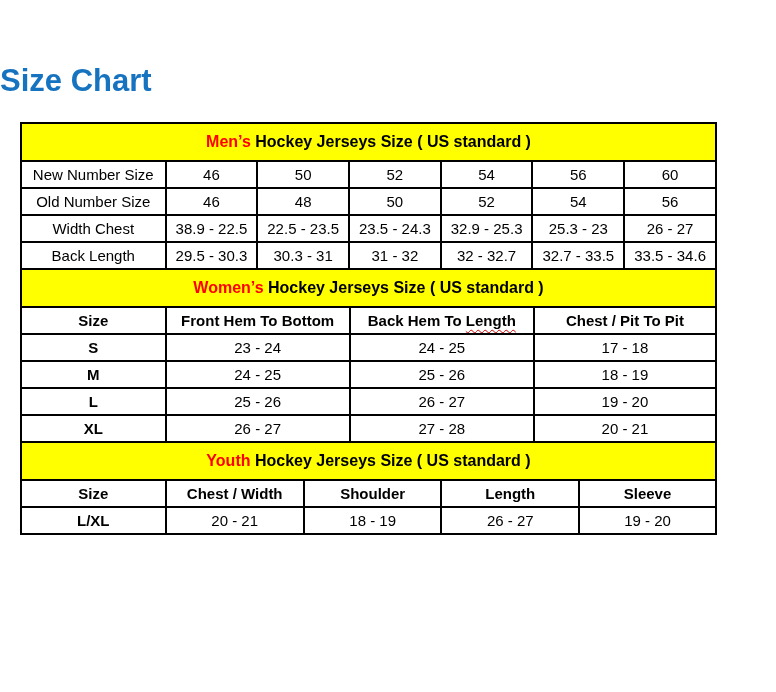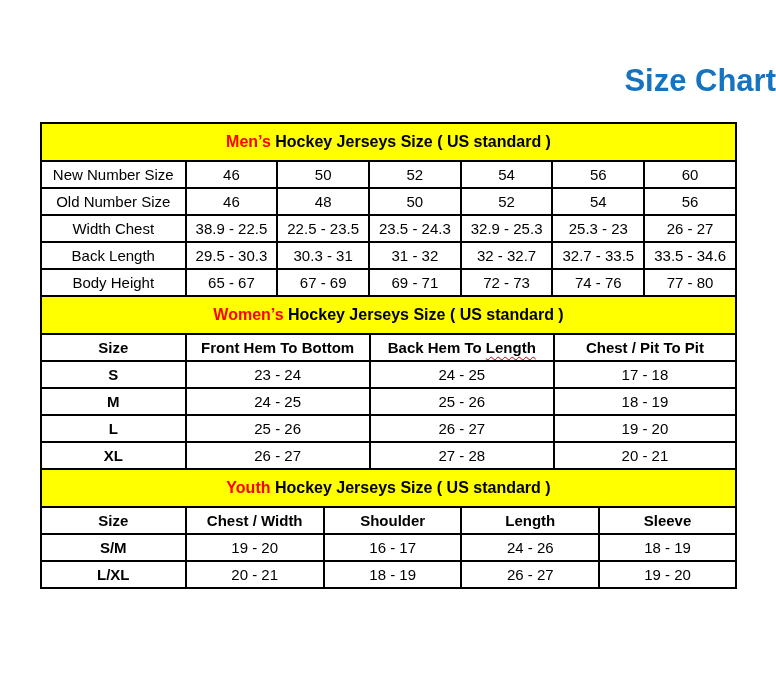--- a/index.html
+++ b/index.html
@@ -11,30 +11,30 @@
     --squiggle-red:#CC0000;
   }
   html,body{margin:0;padding:0;background:#ffffff;}
   body{
     width:776px;height:692px;overflow:hidden;
     font-family:"Liberation Sans","DejaVu Sans",sans-serif;
     color:#000;
   }
   .page-title{
     margin:62px 0 0 0;
-    text-align:right;
+    text-align:left;
     font-size:31px;
     line-height:38px;
     font-weight:bold;
     color:var(--title-blue,#1673C0);
     letter-spacing:0px;
   }
   .tables-wrap{
     width:697px;
-    margin:22px 41px 0 40px;
+    margin:22px 41px 0 20px;
   }
   table{
     width:100%;
     border-collapse:collapse;
     table-layout:fixed;
   }
   table + table{margin-top:-2px;}
   td,th{
     border:2px solid var(--border-black,#000);
     text-align:center;
@@ -112,29 +112,20 @@
       <td>26 - 27</td>
     </tr>
     <tr>
       <td>Back Length</td>
       <td>29.5 - 30.3</td>
       <td>30.3 - 31</td>
       <td>31 - 32</td>
       <td>32 - 32.7</td>
       <td>32.7 - 33.5</td>
       <td>33.5 - 34.6</td>
-    </tr>
-    <tr>
-      <td>Body Height</td>
-      <td>65 - 67</td>
-      <td>67 - 69</td>
-      <td>69 - 71</td>
-      <td>72 - 73</td>
-      <td>74 - 76</td>
-      <td>77 - 80</td>
     </tr>
   </tbody>
     </table>
 
   <table>
     <colgroup>
       <col style="width:20.8%">
       <col style="width:26.5%">
         <col style="width:26.5%">
         <col style="width:26.2%">
@@ -189,27 +180,20 @@
       <td class="band-cell" colspan="5"><span class="band-hl">Youth</span> <span>Hockey Jerseys Size ( US standard )</span></td>
     </tr>
     <tr>
       <th>Size</th>
       <th>Chest / Width</th>
       <th>Shoulder</th>
       <th>Length</th>
       <th>Sleeve</th>
     </tr>
     <tr>
-      <td class="size-label">S/M</td>
-      <td>19 - 20</td>
-      <td>16 - 17</td>
-      <td>24 - 26</td>
-      <td>18 - 19</td>
-    </tr>
-    <tr>
       <td class="size-label">L/XL</td>
       <td>20 - 21</td>
       <td>18 - 19</td>
       <td>26 - 27</td>
       <td>19 - 20</td>
     </tr>
   </tbody>
     </table>
 
 </div>

